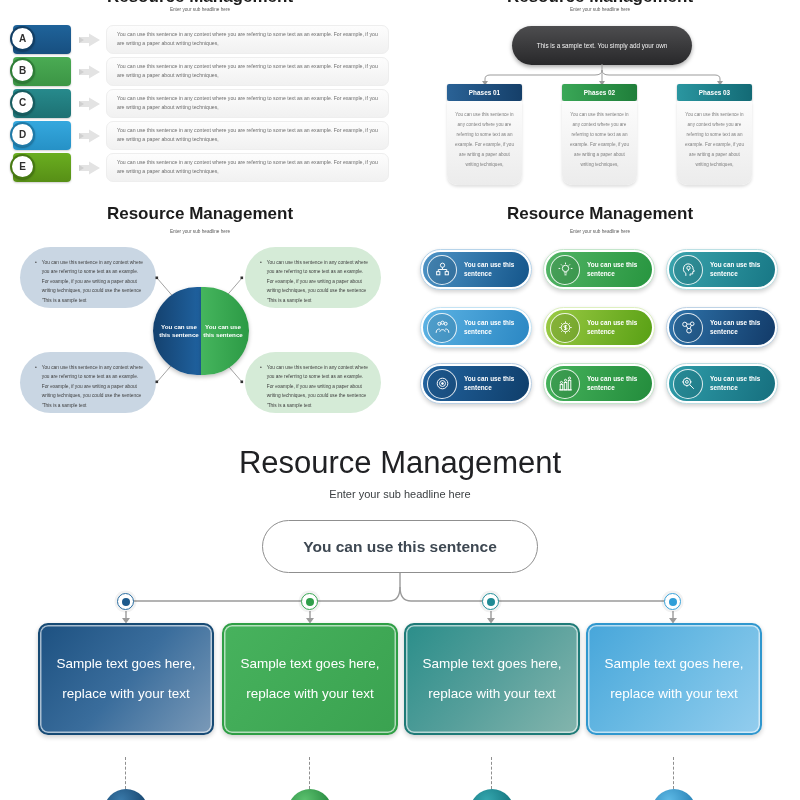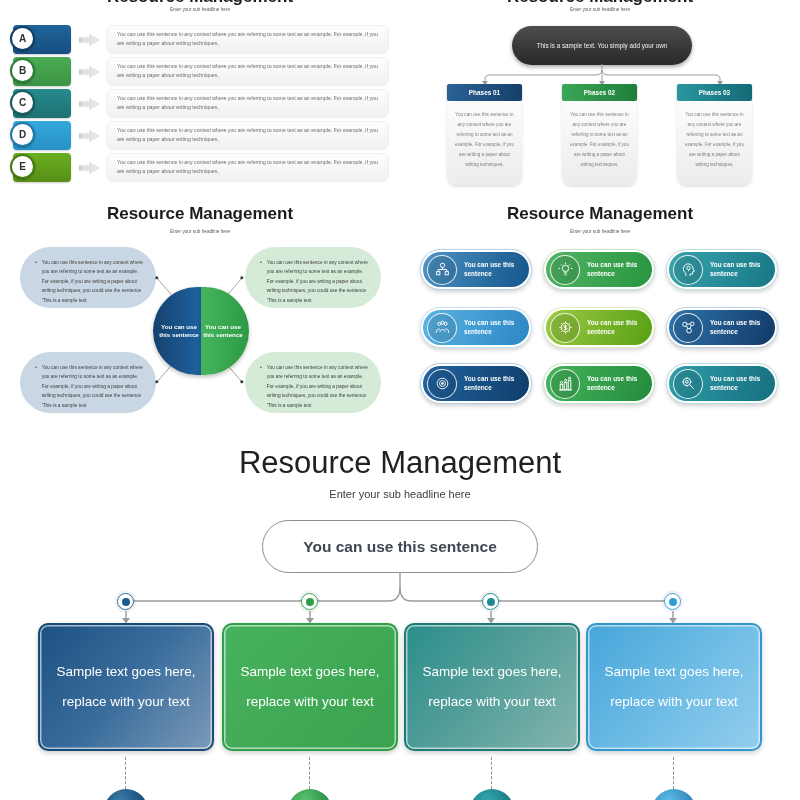--- a/index.html
+++ b/index.html
@@ -96,21 +96,21 @@
   .bt-conn{position:absolute;left:0;top:0;}
   .node{position:absolute;top:163px;width:17px;height:17px;border-radius:50%;background:#fff;
         box-sizing:border-box;border:1.8px solid #777;display:flex;align-items:center;justify-content:center;
         box-shadow:0 0 0 2.5px rgba(0,0,0,.05);}
   .node i{display:block;width:8px;height:8px;border-radius:50%;}
   .nx1{left:117px;} .nx2{left:301px;} .nx3{left:482px;} .nx4{left:664px;}
   .n1{border-color:#2a6da0;} .n1 i{background:#1d5a8c;}
   .n2{border-color:#3aa855;} .n2 i{background:#2f9e4a;}
   .n3{border-color:#248f9a;} .n3 i{background:#1f8a94;}
   .n4{border-color:#39a3da;} .n4 i{background:#2f9ed8;}
-  .bbox{position:absolute;top:193px;width:176px;height:128px;border-radius:10px;box-sizing:border-box;
+  .bbox{position:absolute;top:193px;width:176px;height:112px;border-radius:10px;box-sizing:border-box;
         border:2.5px solid #333;display:flex;align-items:center;justify-content:center;text-align:center;
         color:#fff;font-size:13.5px;line-height:30px;padding:0 16px;
         box-shadow:inset 0 0 0 1.5px rgba(255,255,255,.6), 0 2px 5px rgba(0,0,0,.2);}
   .bx1{left:38px;}  .bx2{left:222px;} .bx3{left:404px;} .bx4{left:586px;}
   .bb1{border-color:#174a74;background:linear-gradient(130deg,#1d5181 0%,#3a6d9c 50%,#7b9ab8 100%);}
   .bb2{border-color:#2f9e45;background:linear-gradient(130deg,#47b25d,#3aa250);}
   .bb3{border-color:#1e7a77;background:linear-gradient(130deg,#2b8e8a 0%,#569f9b 50%,#84b5ad 100%);}
   .bb4{border-color:#3097ce;background:linear-gradient(130deg,#47a6da 0%,#6cbbe4 50%,#93cdee 100%);}
   .dash{position:absolute;top:327px;height:32px;width:0;border-left:1.6px dashed #8f8f8f;}
   .dx1{left:125px;} .dx2{left:309px;} .dx3{left:491px;} .dx4{left:673px;}

